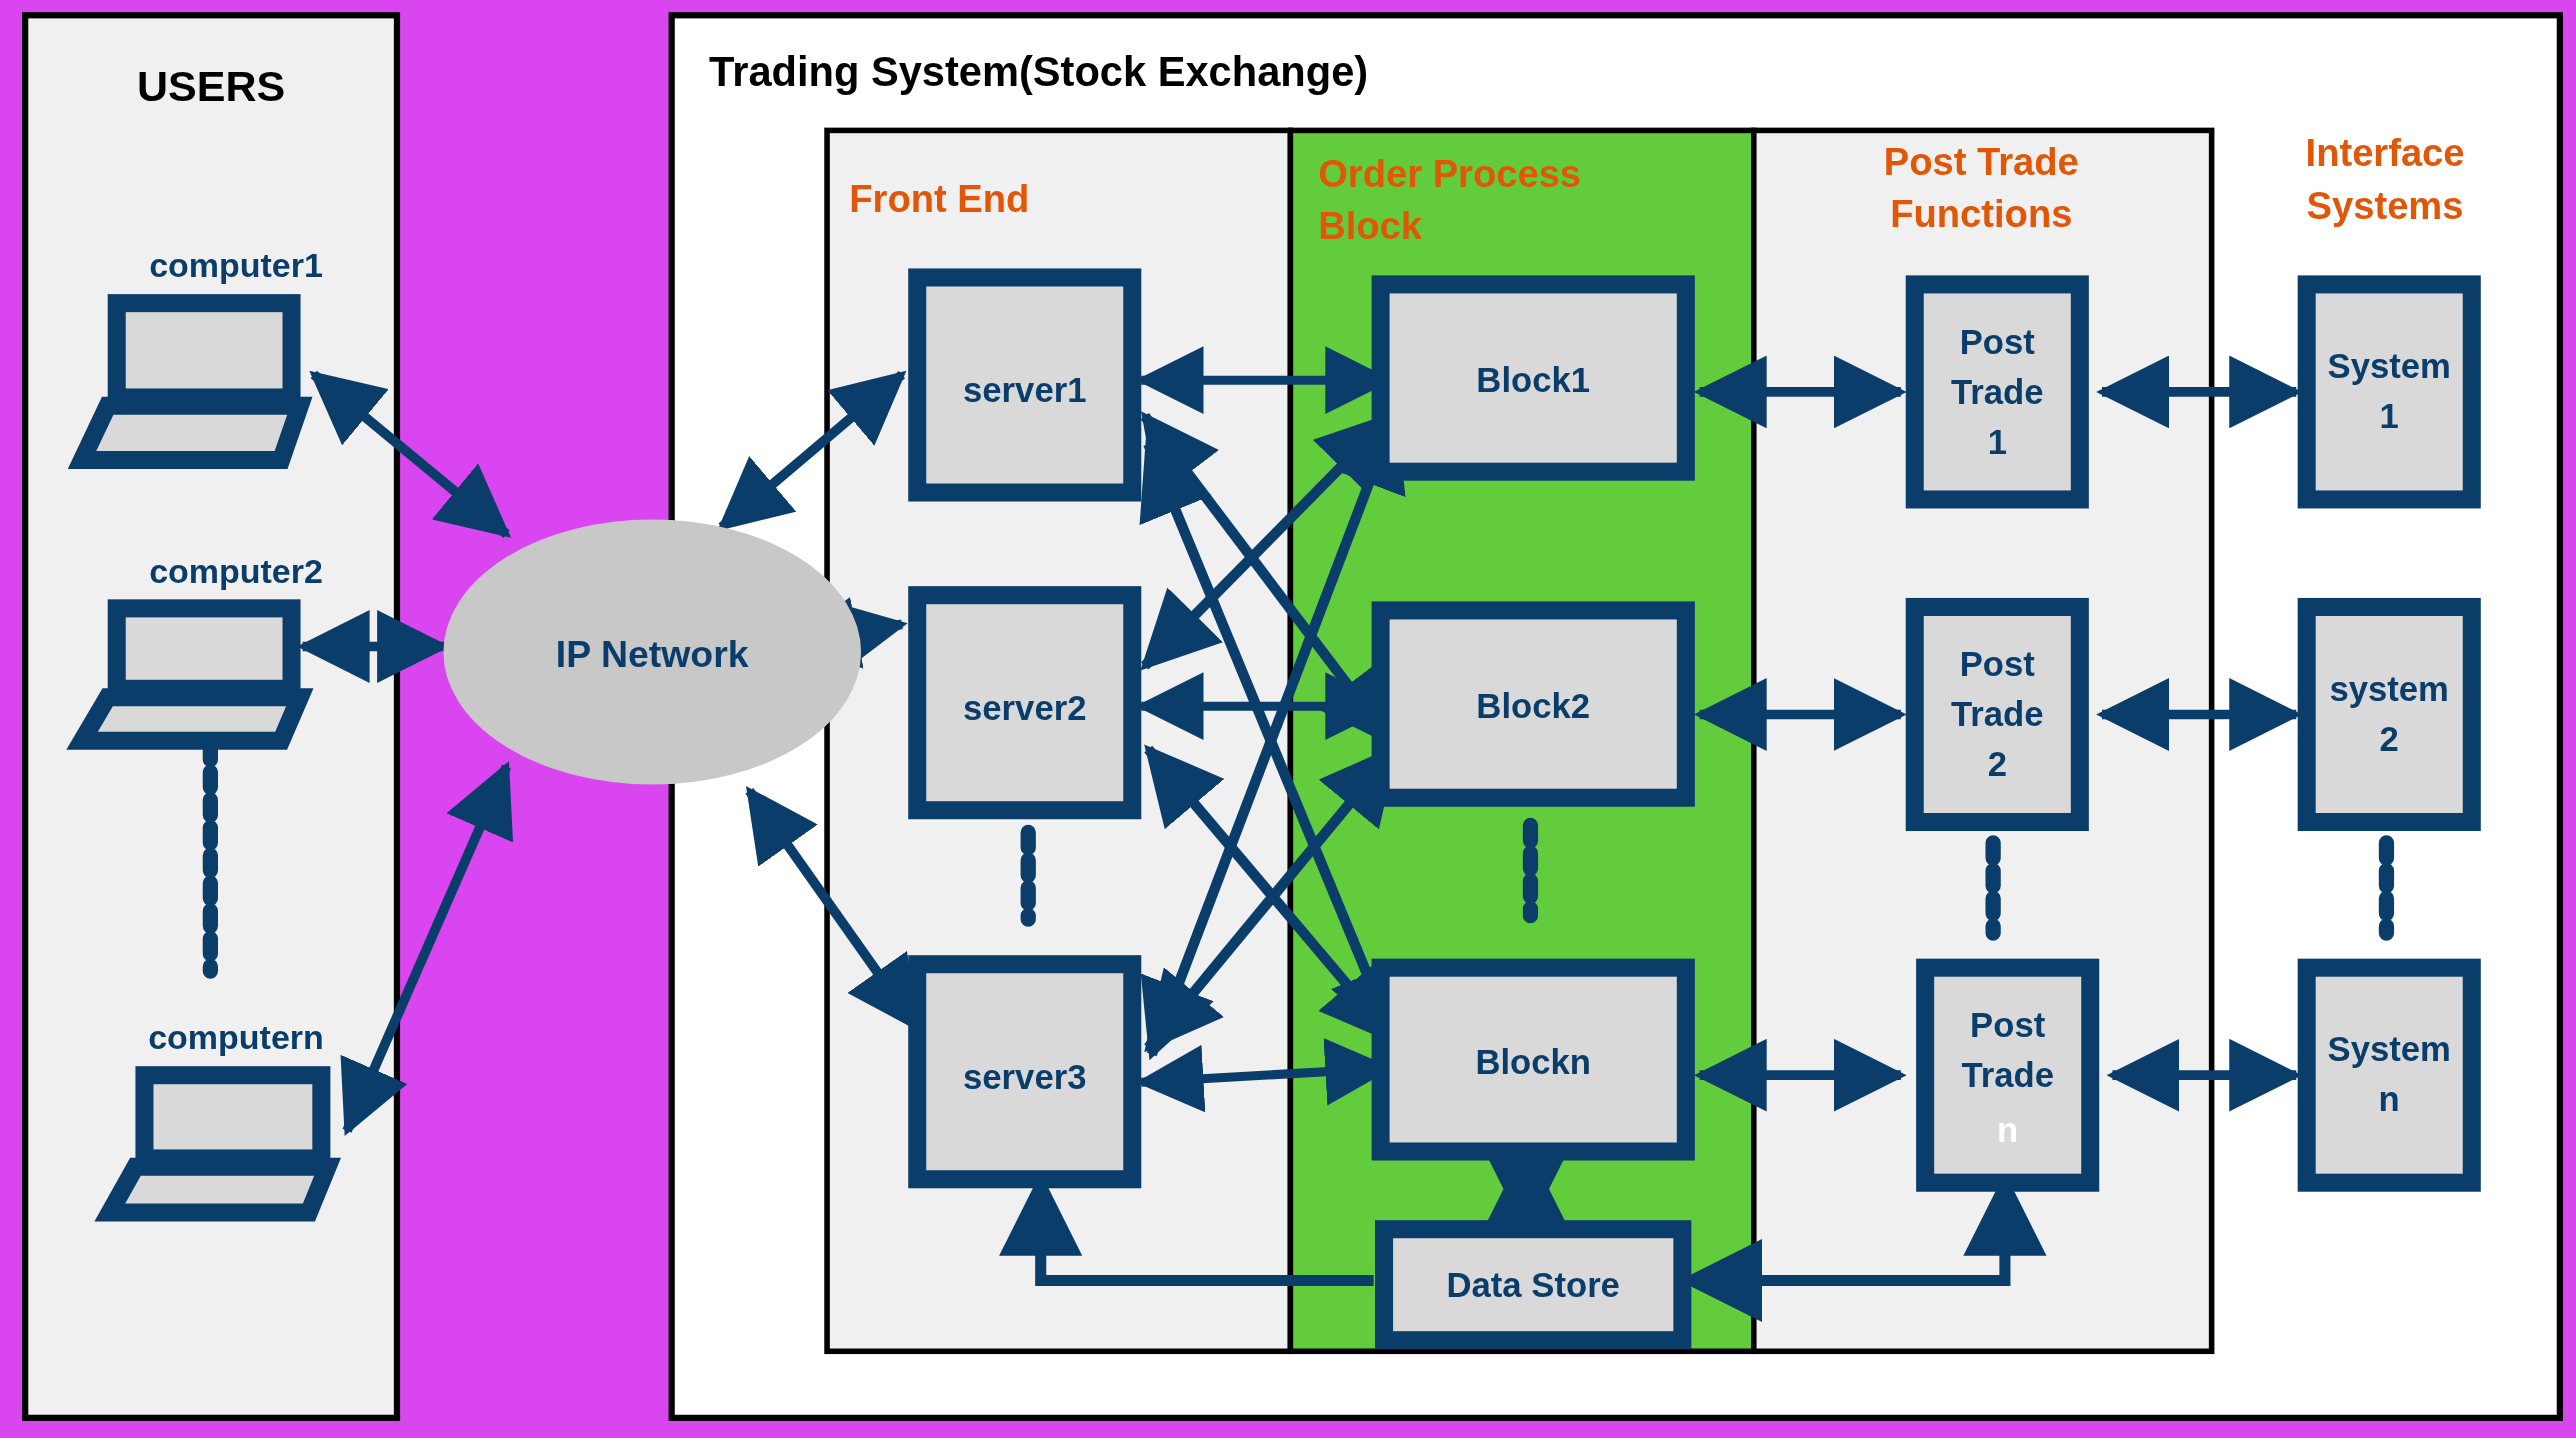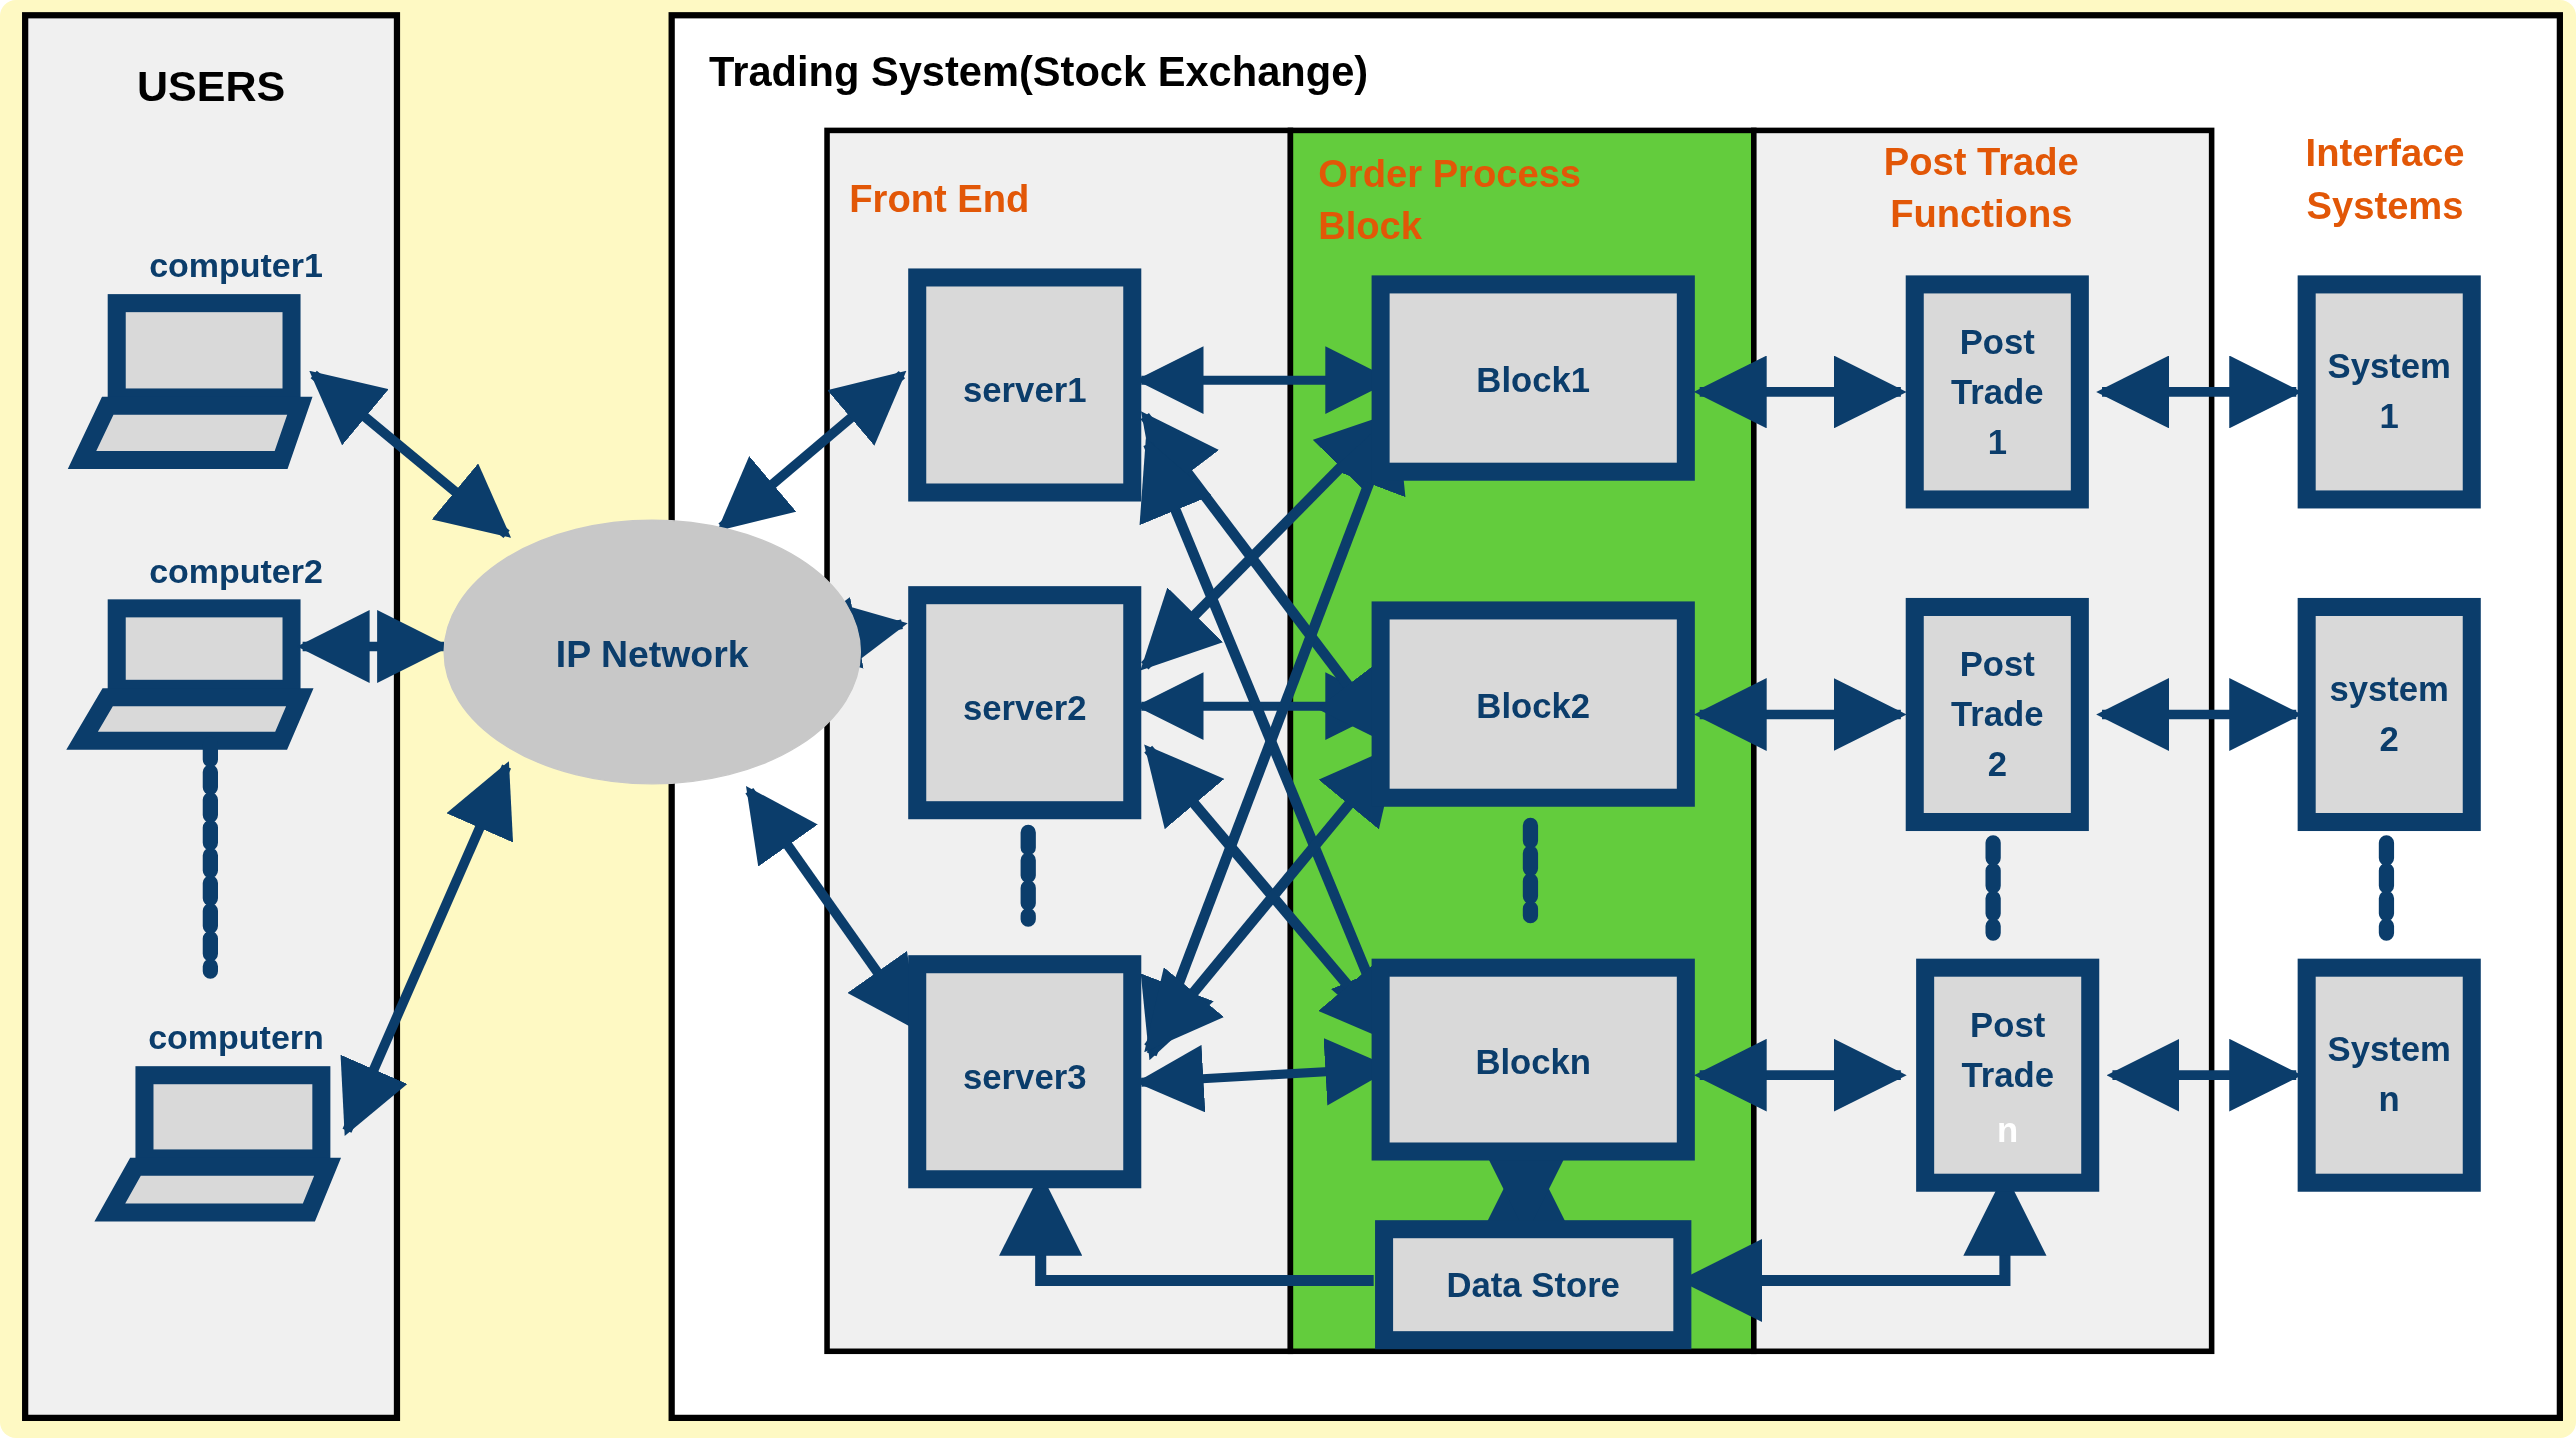--- a/index.html
+++ b/index.html
@@ -1,17 +1,17 @@
 <!DOCTYPE html>
 <html style="font-size:11px"><head>
 <meta charset="utf-8">
 <style>
   html,body{margin:0;padding:0;background:#ffffff;}
-  #root{position:relative;width:2576px;height:1438px;background:#fef9c3;
-        font-family:"Liberation Sans", sans-serif;overflow:hidden;border-radius:16px;}
+  #root{position:relative;width:2576px;height:1438px;background:#d946ef;
+        font-family:"Liberation Sans", sans-serif;overflow:hidden;}
   svg#diagram{position:absolute;left:0;top:0;width:2576px;height:1438px;}
   .nd{font-family:"Liberation Sans", sans-serif;}
 </style>
 </head>
 <body>
 
 <div id="root">
   <svg id="diagram" viewBox="0 0 3713 2073">
     <defs>
       <marker id="ah" viewBox="0 0 10 10" refX="9.2" refY="5" markerWidth="7.5" markerHeight="7.5" orient="auto-start-reverse" markerUnits="strokeWidth">

